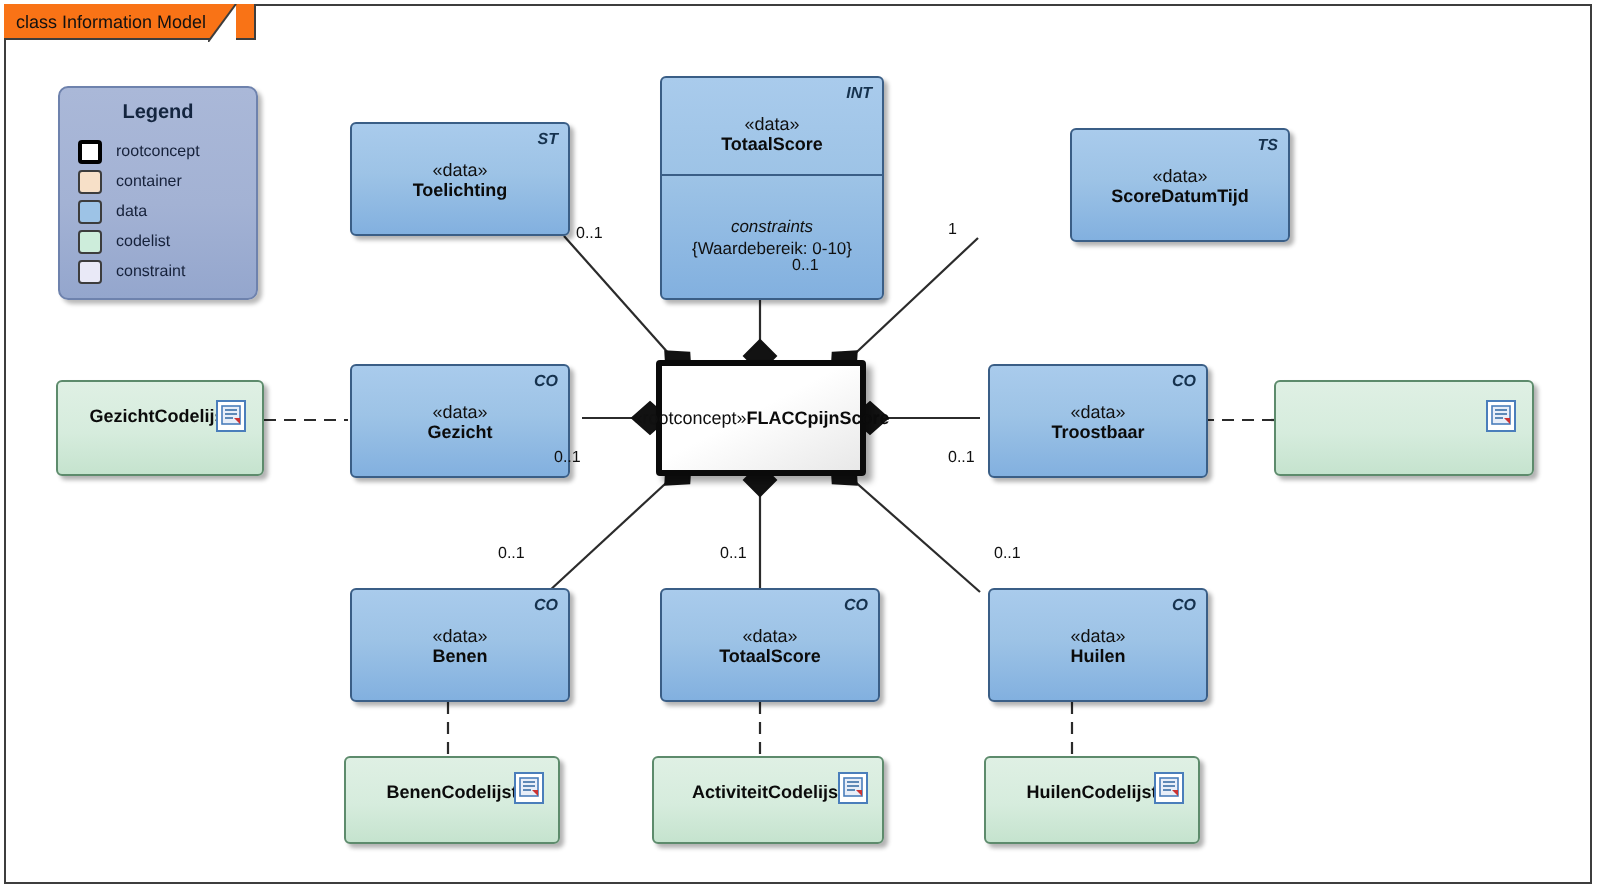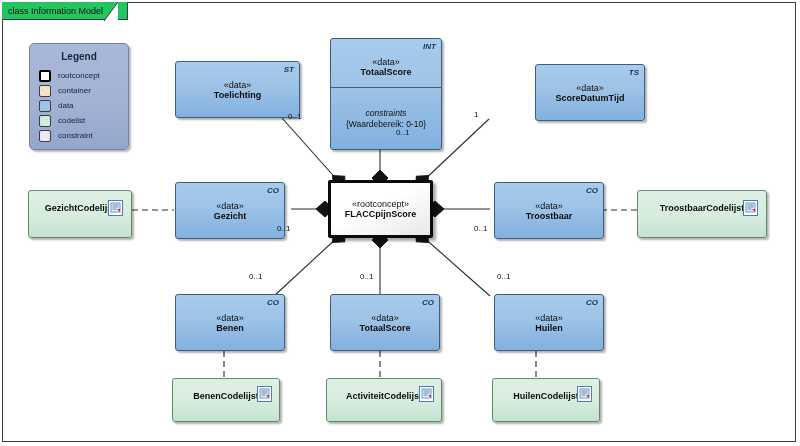--- a/index.html
+++ b/index.html
@@ -23,21 +23,21 @@
   }
   .frame-tab{
     position:absolute;left:2px;top:2px;
     height:18px;
     padding:0 24px 0 6px;
     border-right:1px solid #3d3d3d;
     border-bottom:1px solid #3d3d3d;
     box-sizing:border-box;
     display:flex;align-items:center;
     font-size:9px;color:#111;
-    background:#22c55e;
+    background:#f97316;
     z-index:6;
   }
   .frame-tab-slant{
     position:absolute;
     left:104px;top:2px;
     width:18px;height:19px;
     overflow:hidden;z-index:6;
   }
   .frame-tab-slant svg{display:block;}
 
@@ -86,21 +86,21 @@
 
   
   .root-node{
     border:3px solid #0a0a0a;
     background:linear-gradient(to bottom right,#ffffff 0%,#ffffff 45%,#e8e8e8 100%);
     border-radius:2px;
     box-shadow:3px 3px 3px rgba(0,0,0,.35);
   }
   .root-node .body{
     position:absolute;left:0;right:0;top:0;bottom:0;
-    display:flex;flex-direction:column;align-items:center;justify-content:center;
+    display:flex;flex-direction:row;align-items:center;justify-content:center;
   }
 
   
   .codelist-node{
     border:1px solid #5d8b6c;
     background:linear-gradient(to bottom,#dff0e4 0%,#d6ecdd 55%,#c5e3ce 100%);
   }
   .codelist-node .inner{
     position:absolute;left:0;right:0;top:0;height:34px;
     display:flex;align-items:center;justify-content:center;
@@ -220,21 +220,21 @@
         <span class="legend-sw" style="background:#cdeddb"></span>
         <span class="legend-lb">codelist</span>
       </div>
       <div class="legend-row">
         <span class="legend-sw" style="background:#e9e9f7"></span>
         <span class="legend-lb">constraint</span>
       </div>
     </div>
   </div>
 
-  <div class="node data-node" style="left:175px;top:61px;width:125px;height:57px;">
+  <div class="node data-node" style="left:175px;top:61px;width:110px;height:57px;">
     <span class="corner">ST</span>
     <div class="body">
       <div class="stereo">«data»</div>
       <div class="nm">Toelichting</div>
     </div>
   </div>
 
   <div class="node data-node" style="left:330px;top:38px;width:112px;height:112px;">
     <span class="corner">INT</span>
     <div class="compart-top">
@@ -313,23 +313,20 @@
         <rect x="3" y="3" width="9" height="9" fill="#e8eef8" stroke="#4a7ebb" stroke-width="0.8"></rect>
         <line x1="4.5" y1="5" x2="10.5" y2="5" stroke="#3a6ea5" stroke-width="0.8"></line>
         <line x1="4.5" y1="7" x2="10.5" y2="7" stroke="#3a6ea5" stroke-width="0.8"></line>
         <line x1="4.5" y1="9" x2="8.5" y2="9" stroke="#3a6ea5" stroke-width="0.8"></line>
         <polygon points="9,9 12,9 12,12" fill="#cc3333"></polygon>
       </svg>
     </span>
   </div>
 
   <div class="node codelist-node" style="left:637px;top:190px;width:130px;height:48px;">
-    <div class="inner">
-      <span class="nm">TroostbaarCodelijst</span>
-    </div>
     <span class="doc-icon" style="right:8px;">
       <svg width="15" height="16" viewBox="0 0 15 16">
         <rect x="0.5" y="0.5" width="14" height="15" fill="#ffffff" stroke="#4a7ebb" stroke-width="1"></rect>
         <rect x="3" y="3" width="9" height="9" fill="#e8eef8" stroke="#4a7ebb" stroke-width="0.8"></rect>
         <line x1="4.5" y1="5" x2="10.5" y2="5" stroke="#3a6ea5" stroke-width="0.8"></line>
         <line x1="4.5" y1="7" x2="10.5" y2="7" stroke="#3a6ea5" stroke-width="0.8"></line>
         <line x1="4.5" y1="9" x2="8.5" y2="9" stroke="#3a6ea5" stroke-width="0.8"></line>
         <polygon points="9,9 12,9 12,12" fill="#cc3333"></polygon>
       </svg>
     </span>

